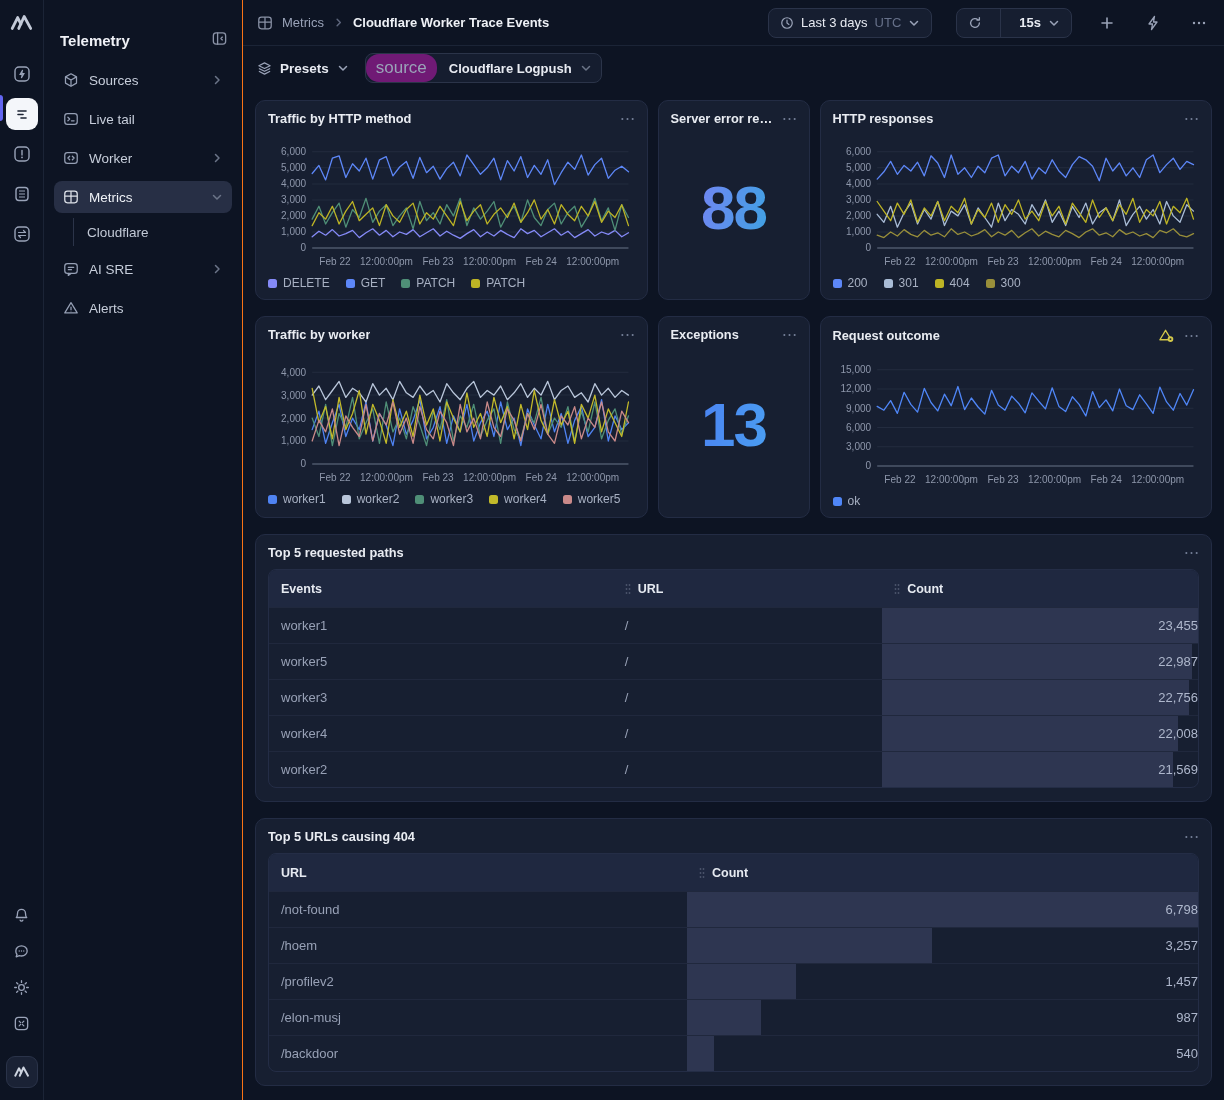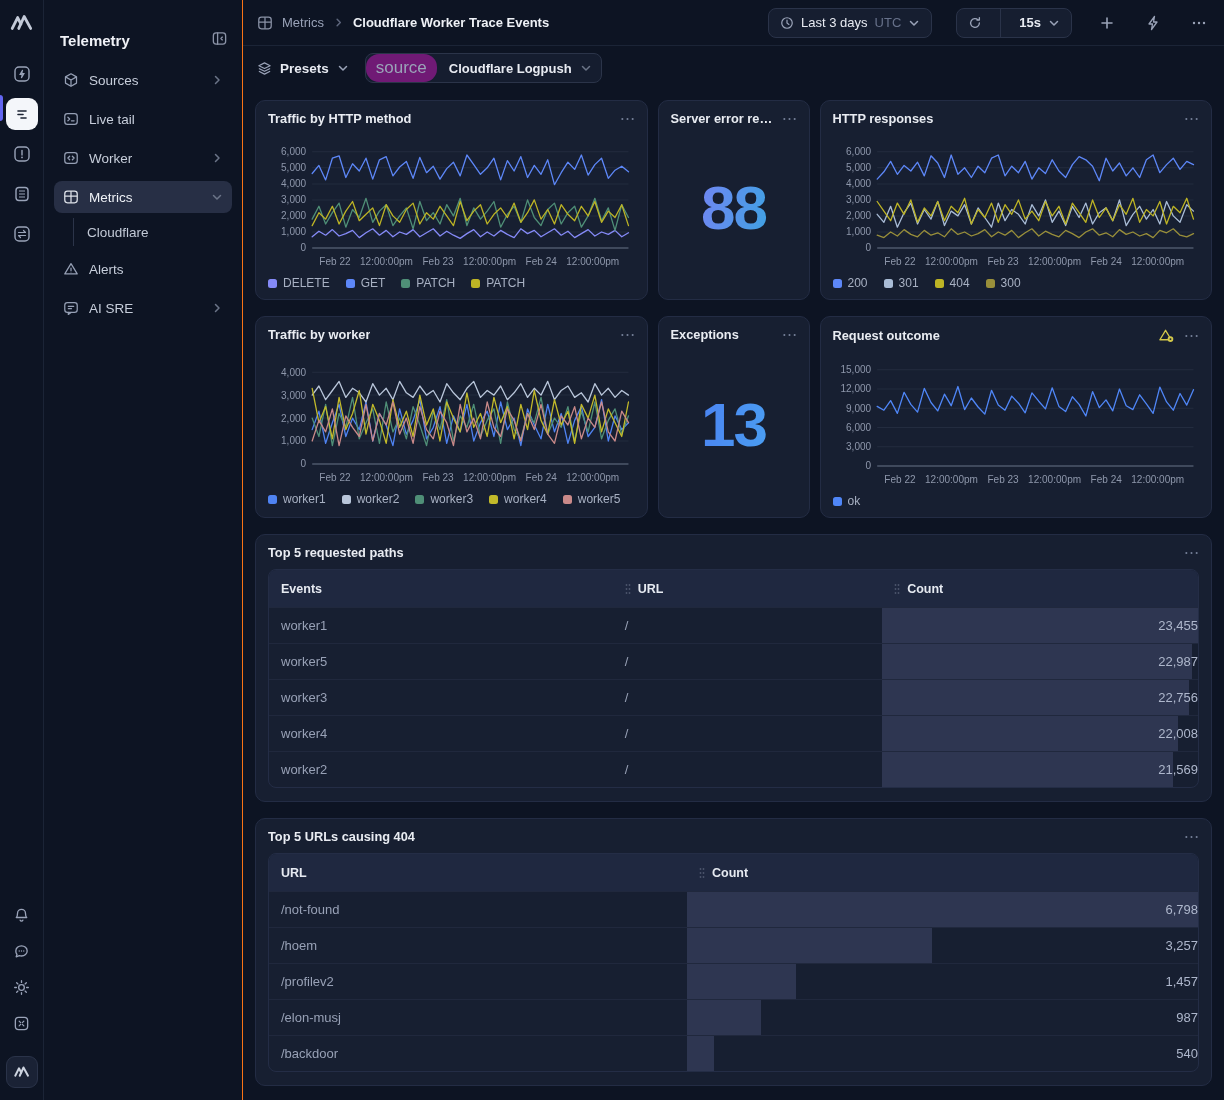--- a/index.html
+++ b/index.html
@@ -229,41 +229,41 @@
             <path d="M2.5 4.5 L6 8 L9.5 4.5"></path>
           </svg>
         </span>
     </div>
     <div class="sb-sub">
       <div class="sb-sub-item">Cloudflare</div>
     </div>
     <div class="sb-item">
       <span class="ic">
           <svg viewBox="0 0 18 18" width="16" height="16" fill="none" stroke="currentColor" stroke-width="1.4" stroke-linecap="round" stroke-linejoin="round">
-            <path d="M9 3 L16 14.5 H2 Z"></path>
-            <path d="M9 8 v3"></path>
-            <circle cx="9" cy="12.8" r="0.5" fill="currentColor" stroke="none"></circle>
-          </svg>
-        </span>
-      <span>Alerts</span>
-    </div>
-    <div class="sb-item">
-      <span class="ic">
-          <svg viewBox="0 0 18 18" width="16" height="16" fill="none" stroke="currentColor" stroke-width="1.4" stroke-linecap="round" stroke-linejoin="round">
             <rect x="2" y="3" width="14" height="11" rx="3"></rect>
             <path d="M6 14 v2.3 L9 14"></path>
             <path d="M6 7.2 h6 M6 9.8 h3.5"></path>
           </svg>
         </span>
       <span>AI SRE</span>
       <span class="chev">
           <svg viewBox="0 0 12 12" width="12" height="12" fill="none" stroke="currentColor" stroke-width="1.5" stroke-linecap="round" stroke-linejoin="round">
             <path d="M4.5 2.5 L8 6 L4.5 9.5"></path>
           </svg>
         </span>
+    </div>
+    <div class="sb-item">
+      <span class="ic">
+          <svg viewBox="0 0 18 18" width="16" height="16" fill="none" stroke="currentColor" stroke-width="1.4" stroke-linecap="round" stroke-linejoin="round">
+            <path d="M9 3 L16 14.5 H2 Z"></path>
+            <path d="M9 8 v3"></path>
+            <circle cx="9" cy="12.8" r="0.5" fill="currentColor" stroke="none"></circle>
+          </svg>
+        </span>
+      <span>Alerts</span>
     </div>
   </div>
 
   <div class="main">
 
     <div class="topbar">
       <div class="crumb">
         <span class="ic">
             <svg viewBox="0 0 18 18" width="16" height="16" fill="none" stroke="currentColor" stroke-width="1.4">
               <rect x="2" y="2.5" width="14" height="13" rx="3"></rect>

